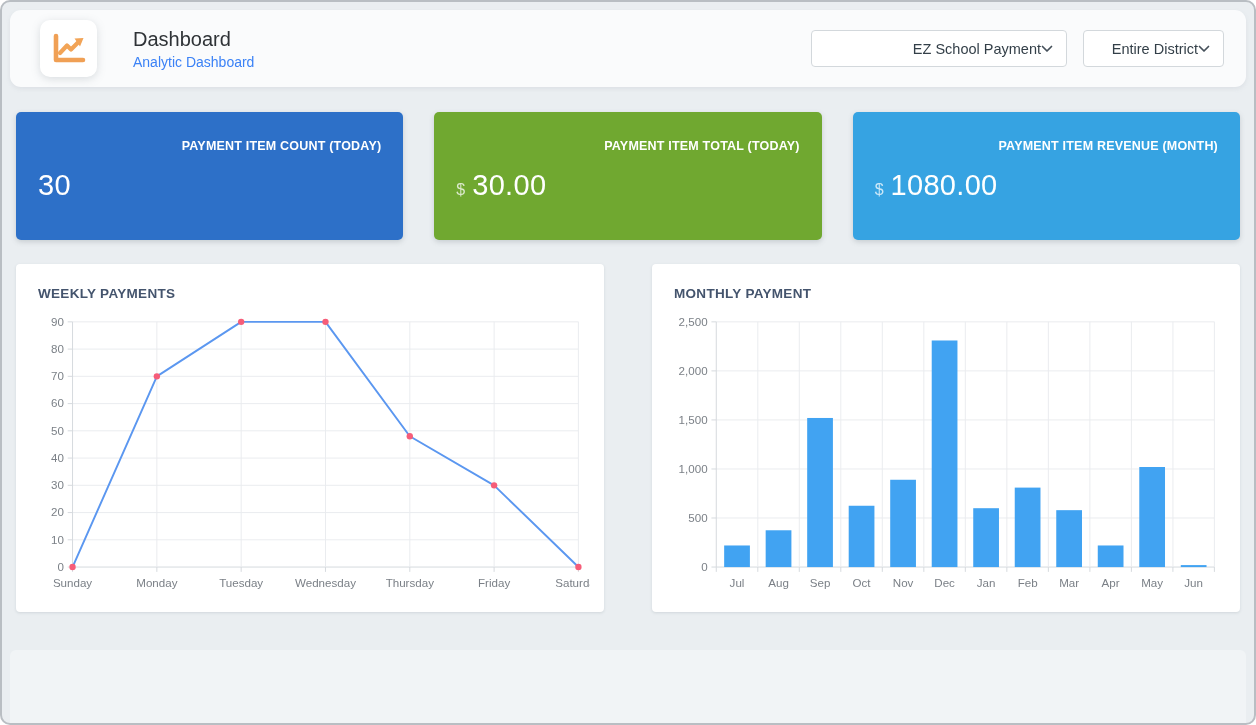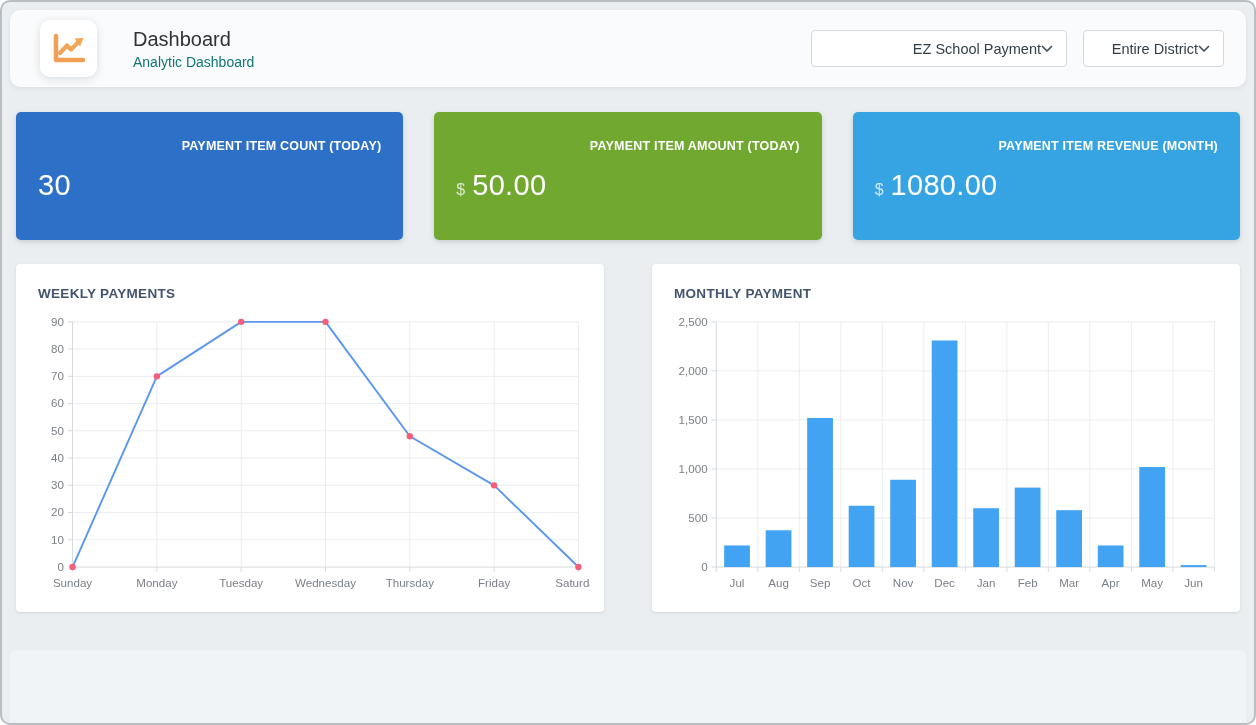--- a/index.html
+++ b/index.html
@@ -29,21 +29,21 @@
   .icon-box {
     width: 57px; height: 57px;
     background: #ffffff;
     border-radius: 10px;
     box-shadow: 0 2px 8px rgba(120,130,140,0.25);
     display: flex; align-items: center; justify-content: center;
     flex: 0 0 auto;
   }
   .title-block { margin-left: 36px; }
   .page-title { font-size: 20px; font-weight: 400; color: #2f3337; line-height: 1.25; }
-  .page-subtitle { font-size: 14px; color: #0f766e; margin-top: 2px; }
+  .page-subtitle { font-size: 14px; color: #3b82f6; margin-top: 2px; }
   .header-spacer { flex: 1; }
 
   .select {
     height: 37px;
     background: #ffffff;
     border: 1px solid #d3d8dc;
     border-radius: 4px;
     display: flex; align-items: center;
     padding: 0 13px;
     font-size: 14.5px;
@@ -162,24 +162,24 @@
 
   <section class="cards-row">
     <div class="stat-card" style="background-color: rgb(45, 112, 200);">
       <div class="stat-label">PAYMENT ITEM COUNT (TODAY)</div>
       <div class="stat-value-row">
 
         <span class="stat-value">30</span>
       </div>
     </div>
     <div class="stat-card" style="background-color: rgb(112, 168, 48);">
-      <div class="stat-label">PAYMENT ITEM AMOUNT (TODAY)</div>
+      <div class="stat-label">PAYMENT ITEM TOTAL (TODAY)</div>
       <div class="stat-value-row">
         <span class="stat-currency">$</span>
-        <span class="stat-value">50.00</span>
+        <span class="stat-value">30.00</span>
       </div>
     </div>
     <div class="stat-card" style="background-color: rgb(54, 163, 226);">
       <div class="stat-label">PAYMENT ITEM REVENUE (MONTH)</div>
       <div class="stat-value-row">
         <span class="stat-currency">$</span>
         <span class="stat-value">1080.00</span>
       </div>
     </div>
   </section>

